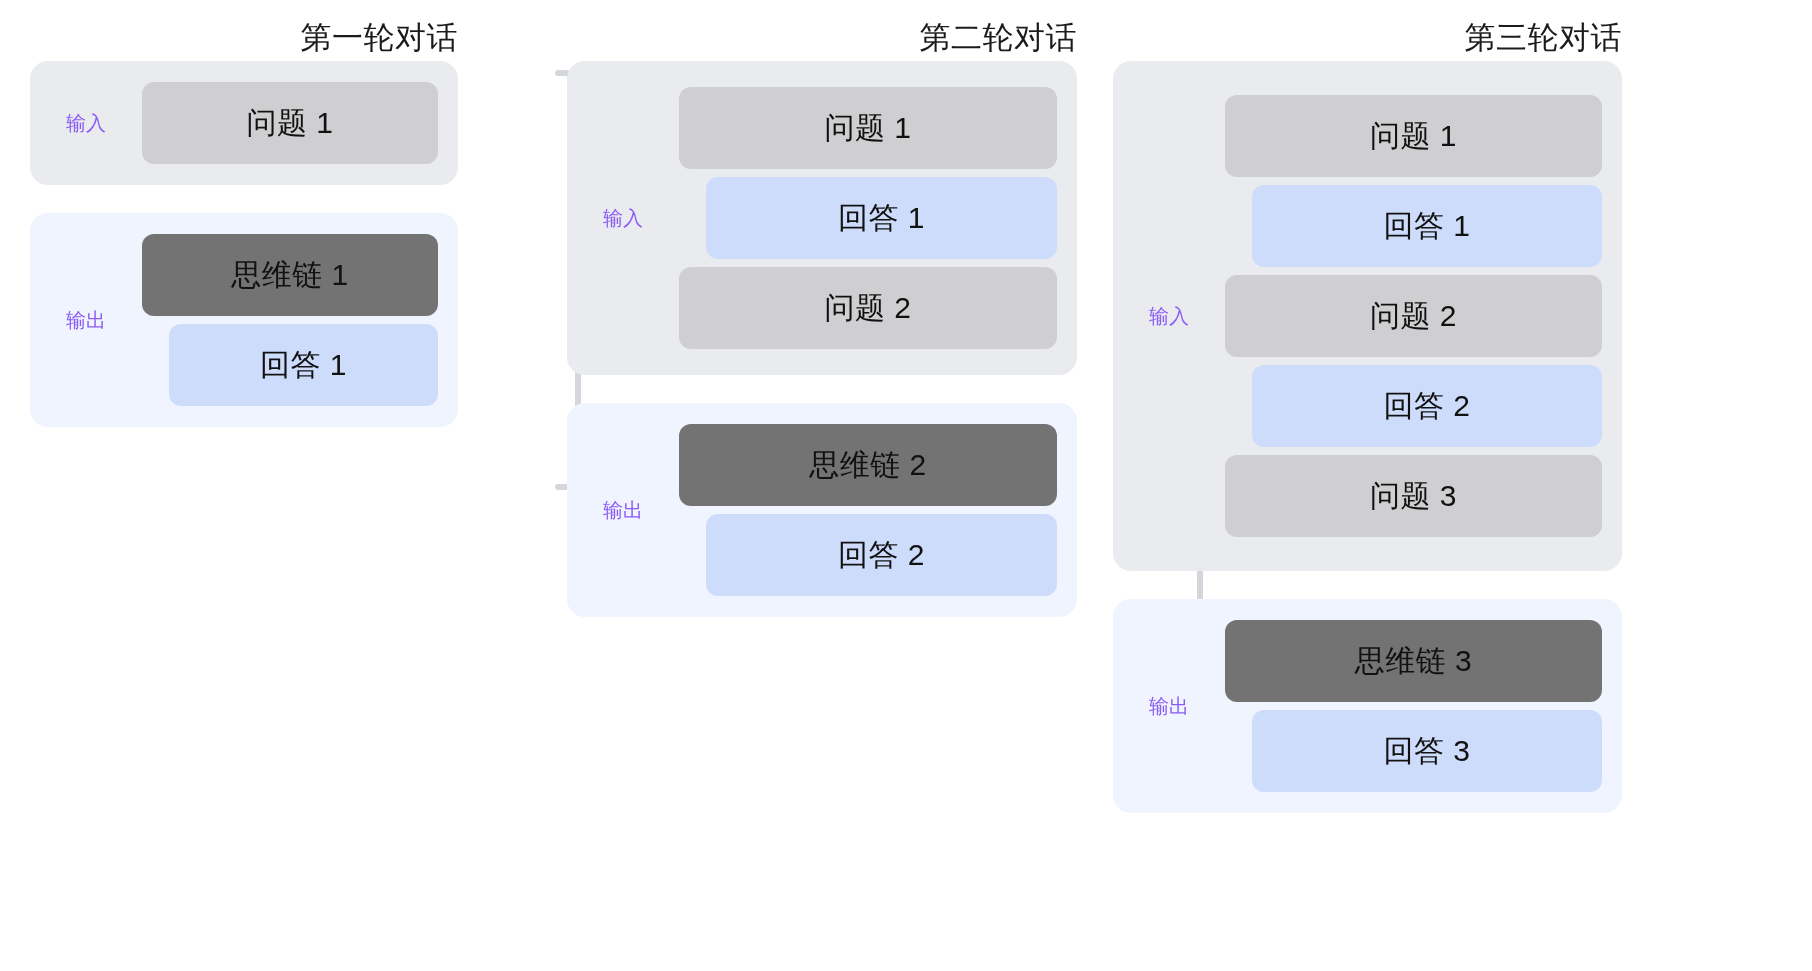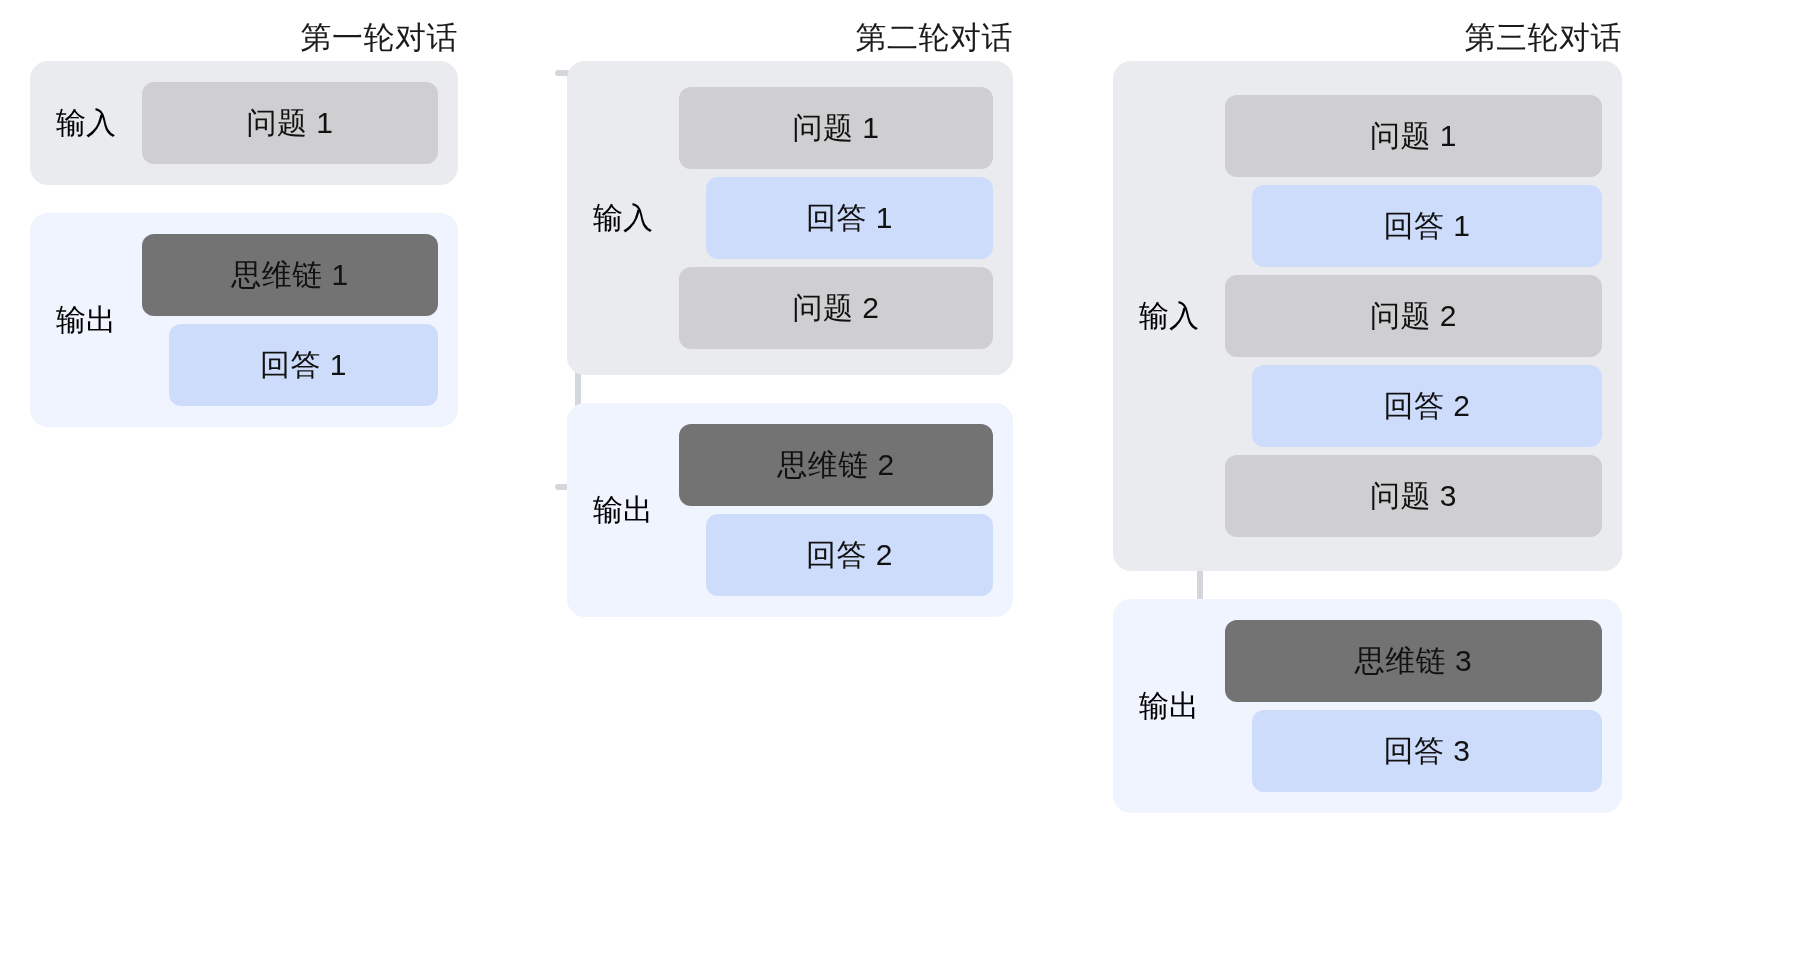--- a/index.html
+++ b/index.html
@@ -45,23 +45,23 @@
     box-sizing: border-box;
     padding: 14px 20px 14px 0;
   }
   .group.input-group  { background: #e9ebef; }
   .group.output-group { background: #f0f4fe; }
 
   .group-label {
     flex: 0 0 auto;
     width: 112px;
     text-align: center;
-    font-size: 30px;
+    font-size: 20px;
     line-height: 1;
-    color: #000000;
+    color: #8b5cf6;
     white-space: nowrap;
   }
 
   .group-items {
     flex: 1 1 auto;
     display: flex;
     flex-direction: column;
     gap: 8px;
     min-width: 0;
   }
@@ -122,21 +122,21 @@
 
   <div class="connector" style="left:540px; top:55px; width:80px; height:450px;">
     <svg width="80" height="450" viewBox="0 0 80 450" fill="none">
       <path d="M18 18 H24 A14 14 0 0 1 38 32 V198 A14 14 0 0 0 52 212 H54" stroke="#d3d6da" stroke-width="6" fill="none" stroke-linecap="round" stroke-linejoin="round"></path>
       <path d="M18 432 H24 A14 14 0 0 0 38 418 V252 A14 14 0 0 1 52 238 H54" stroke="#d3d6da" stroke-width="6" fill="none" stroke-linecap="round" stroke-linejoin="round"></path>
       <path d="M46 212 H58 V238 H46 Z" fill="#d3d6da"></path>
       <path d="M52 210 L76 225 L52 240 Z" fill="#c9ccd1"></path>
     </svg>
   </div>
 
-  <div class="column" style="left:567px; width:446px;">
+  <div class="column" style="left:567px; width:510px;">
     <div class="col-title">第二轮对话</div>
 
     <div style="height:8px"></div>
 
     <div class="group input-group" style="height:314px;">
       <div class="group-label">输入</div>
       <div class="group-items">
         <div class="msg question">问题 1</div>
         <div class="msg answer">回答 1</div>
         <div class="msg question">问题 2</div>

